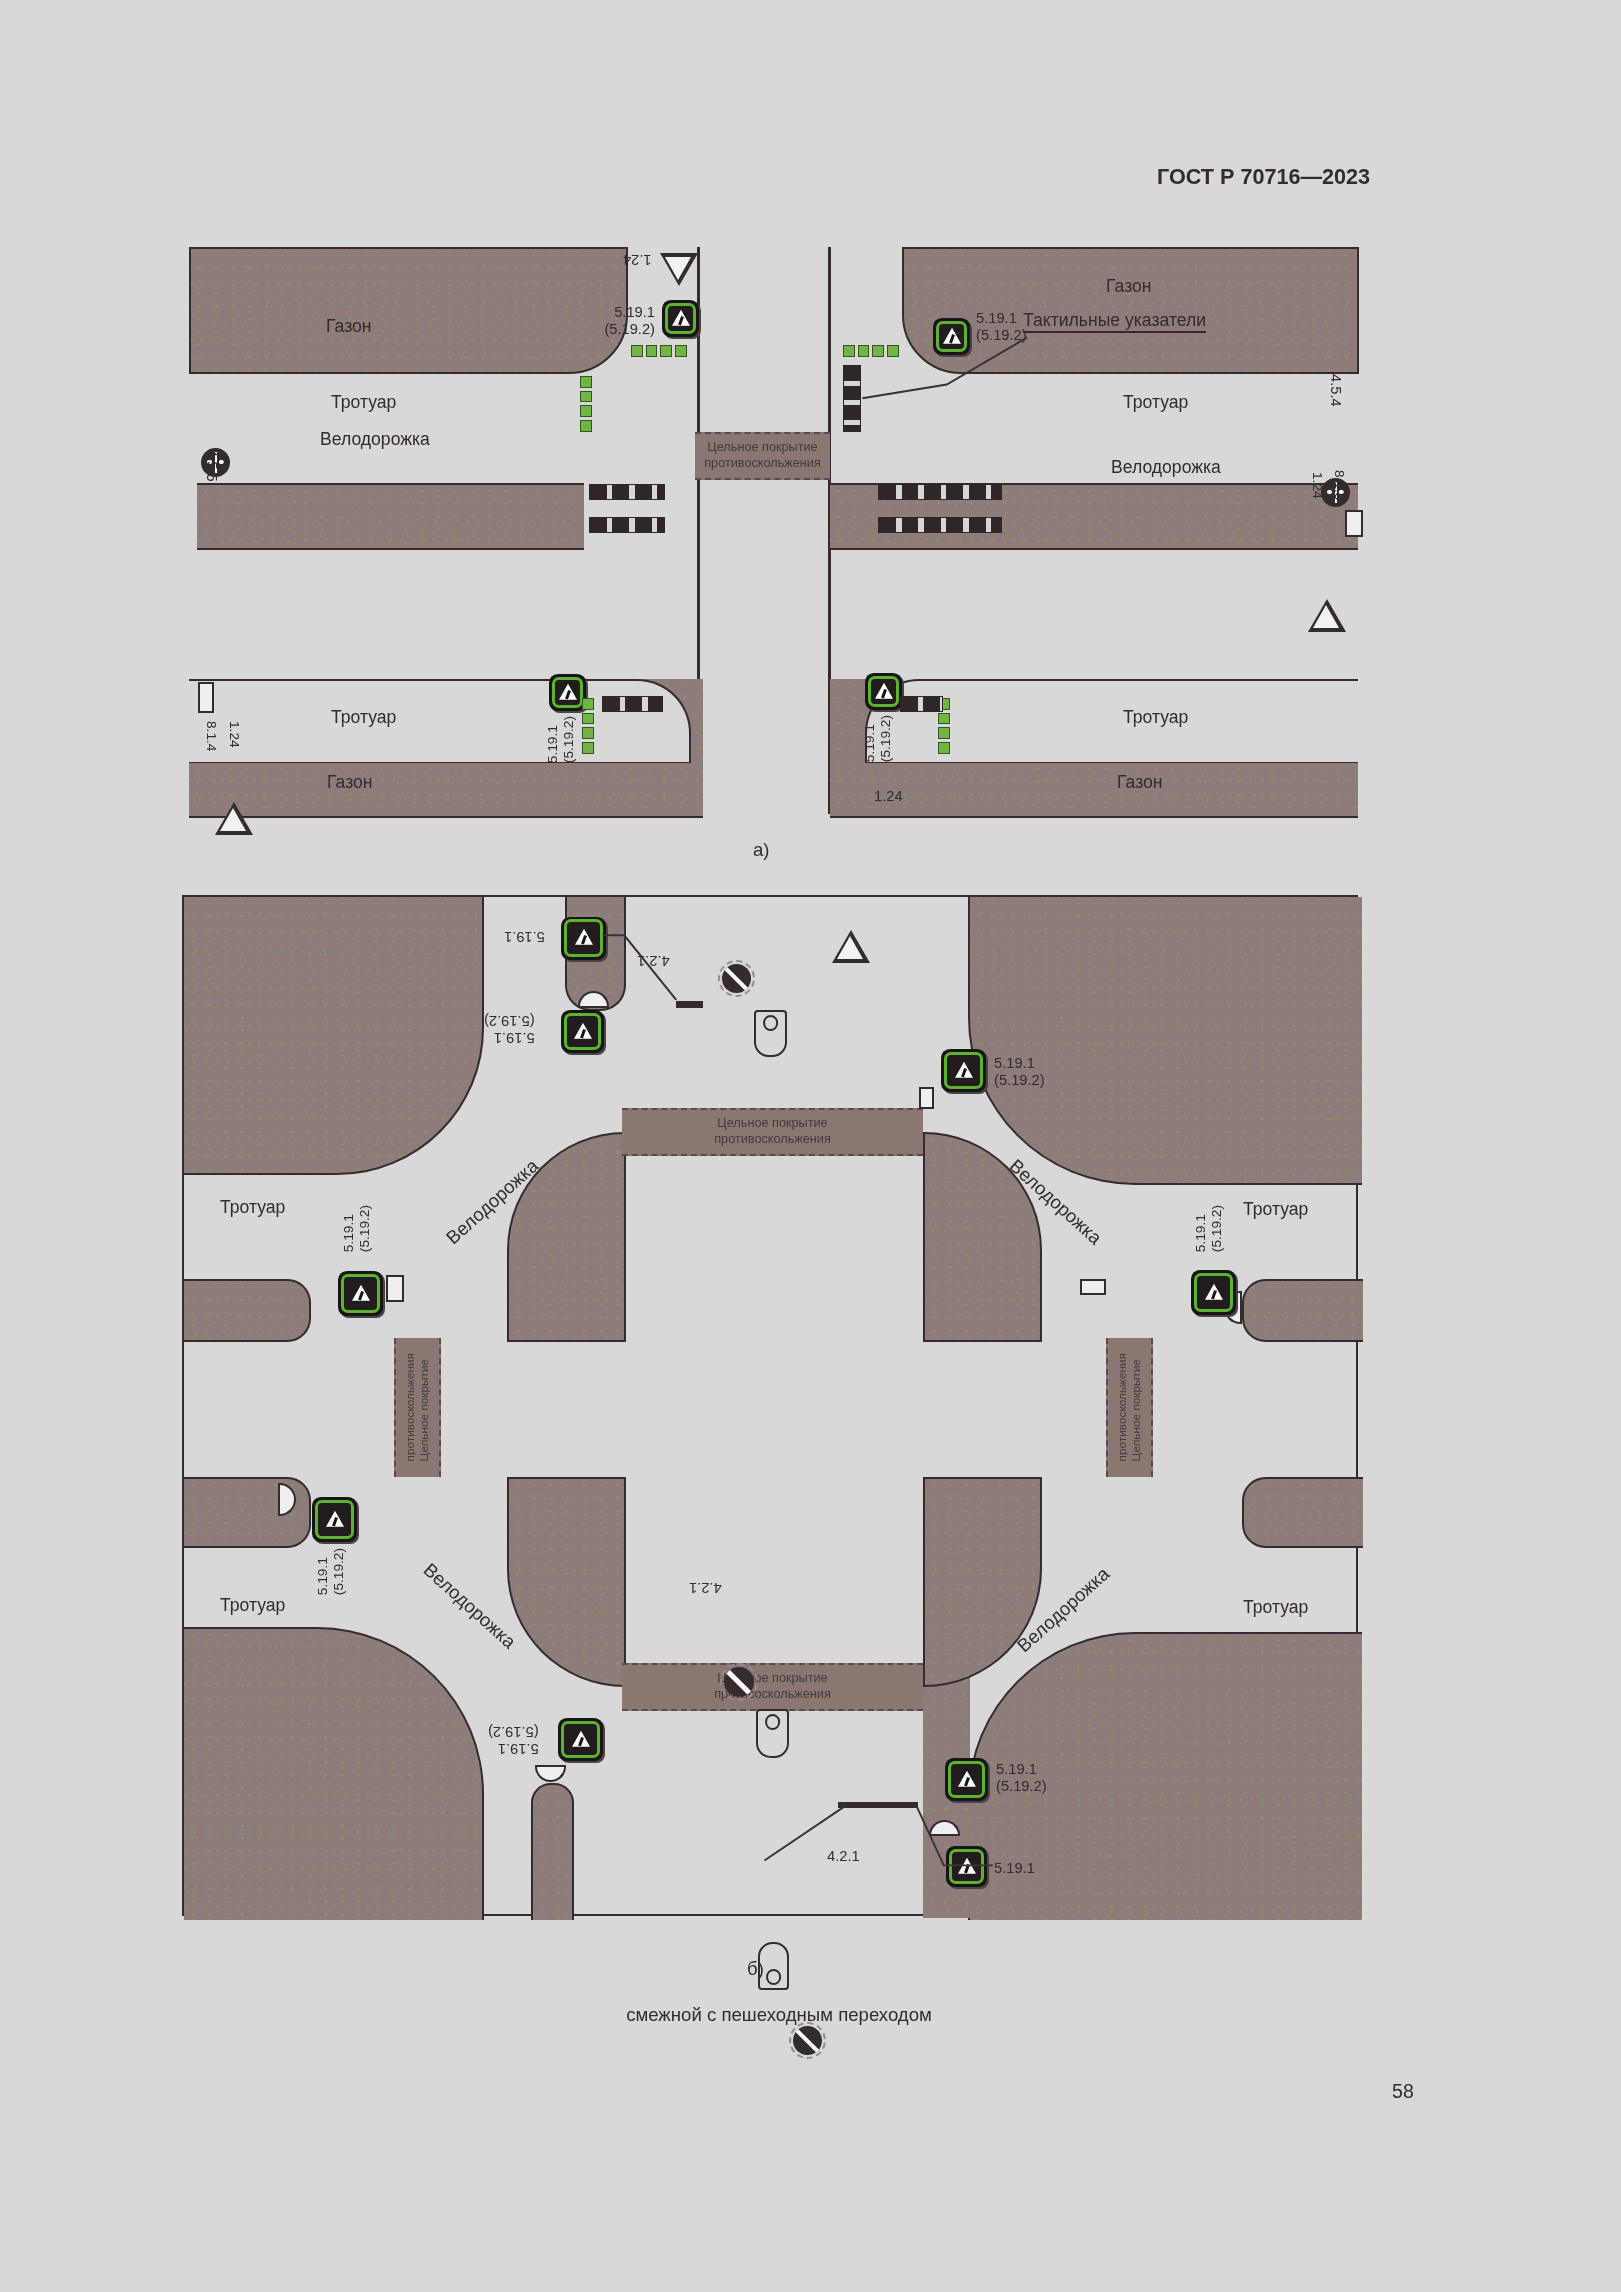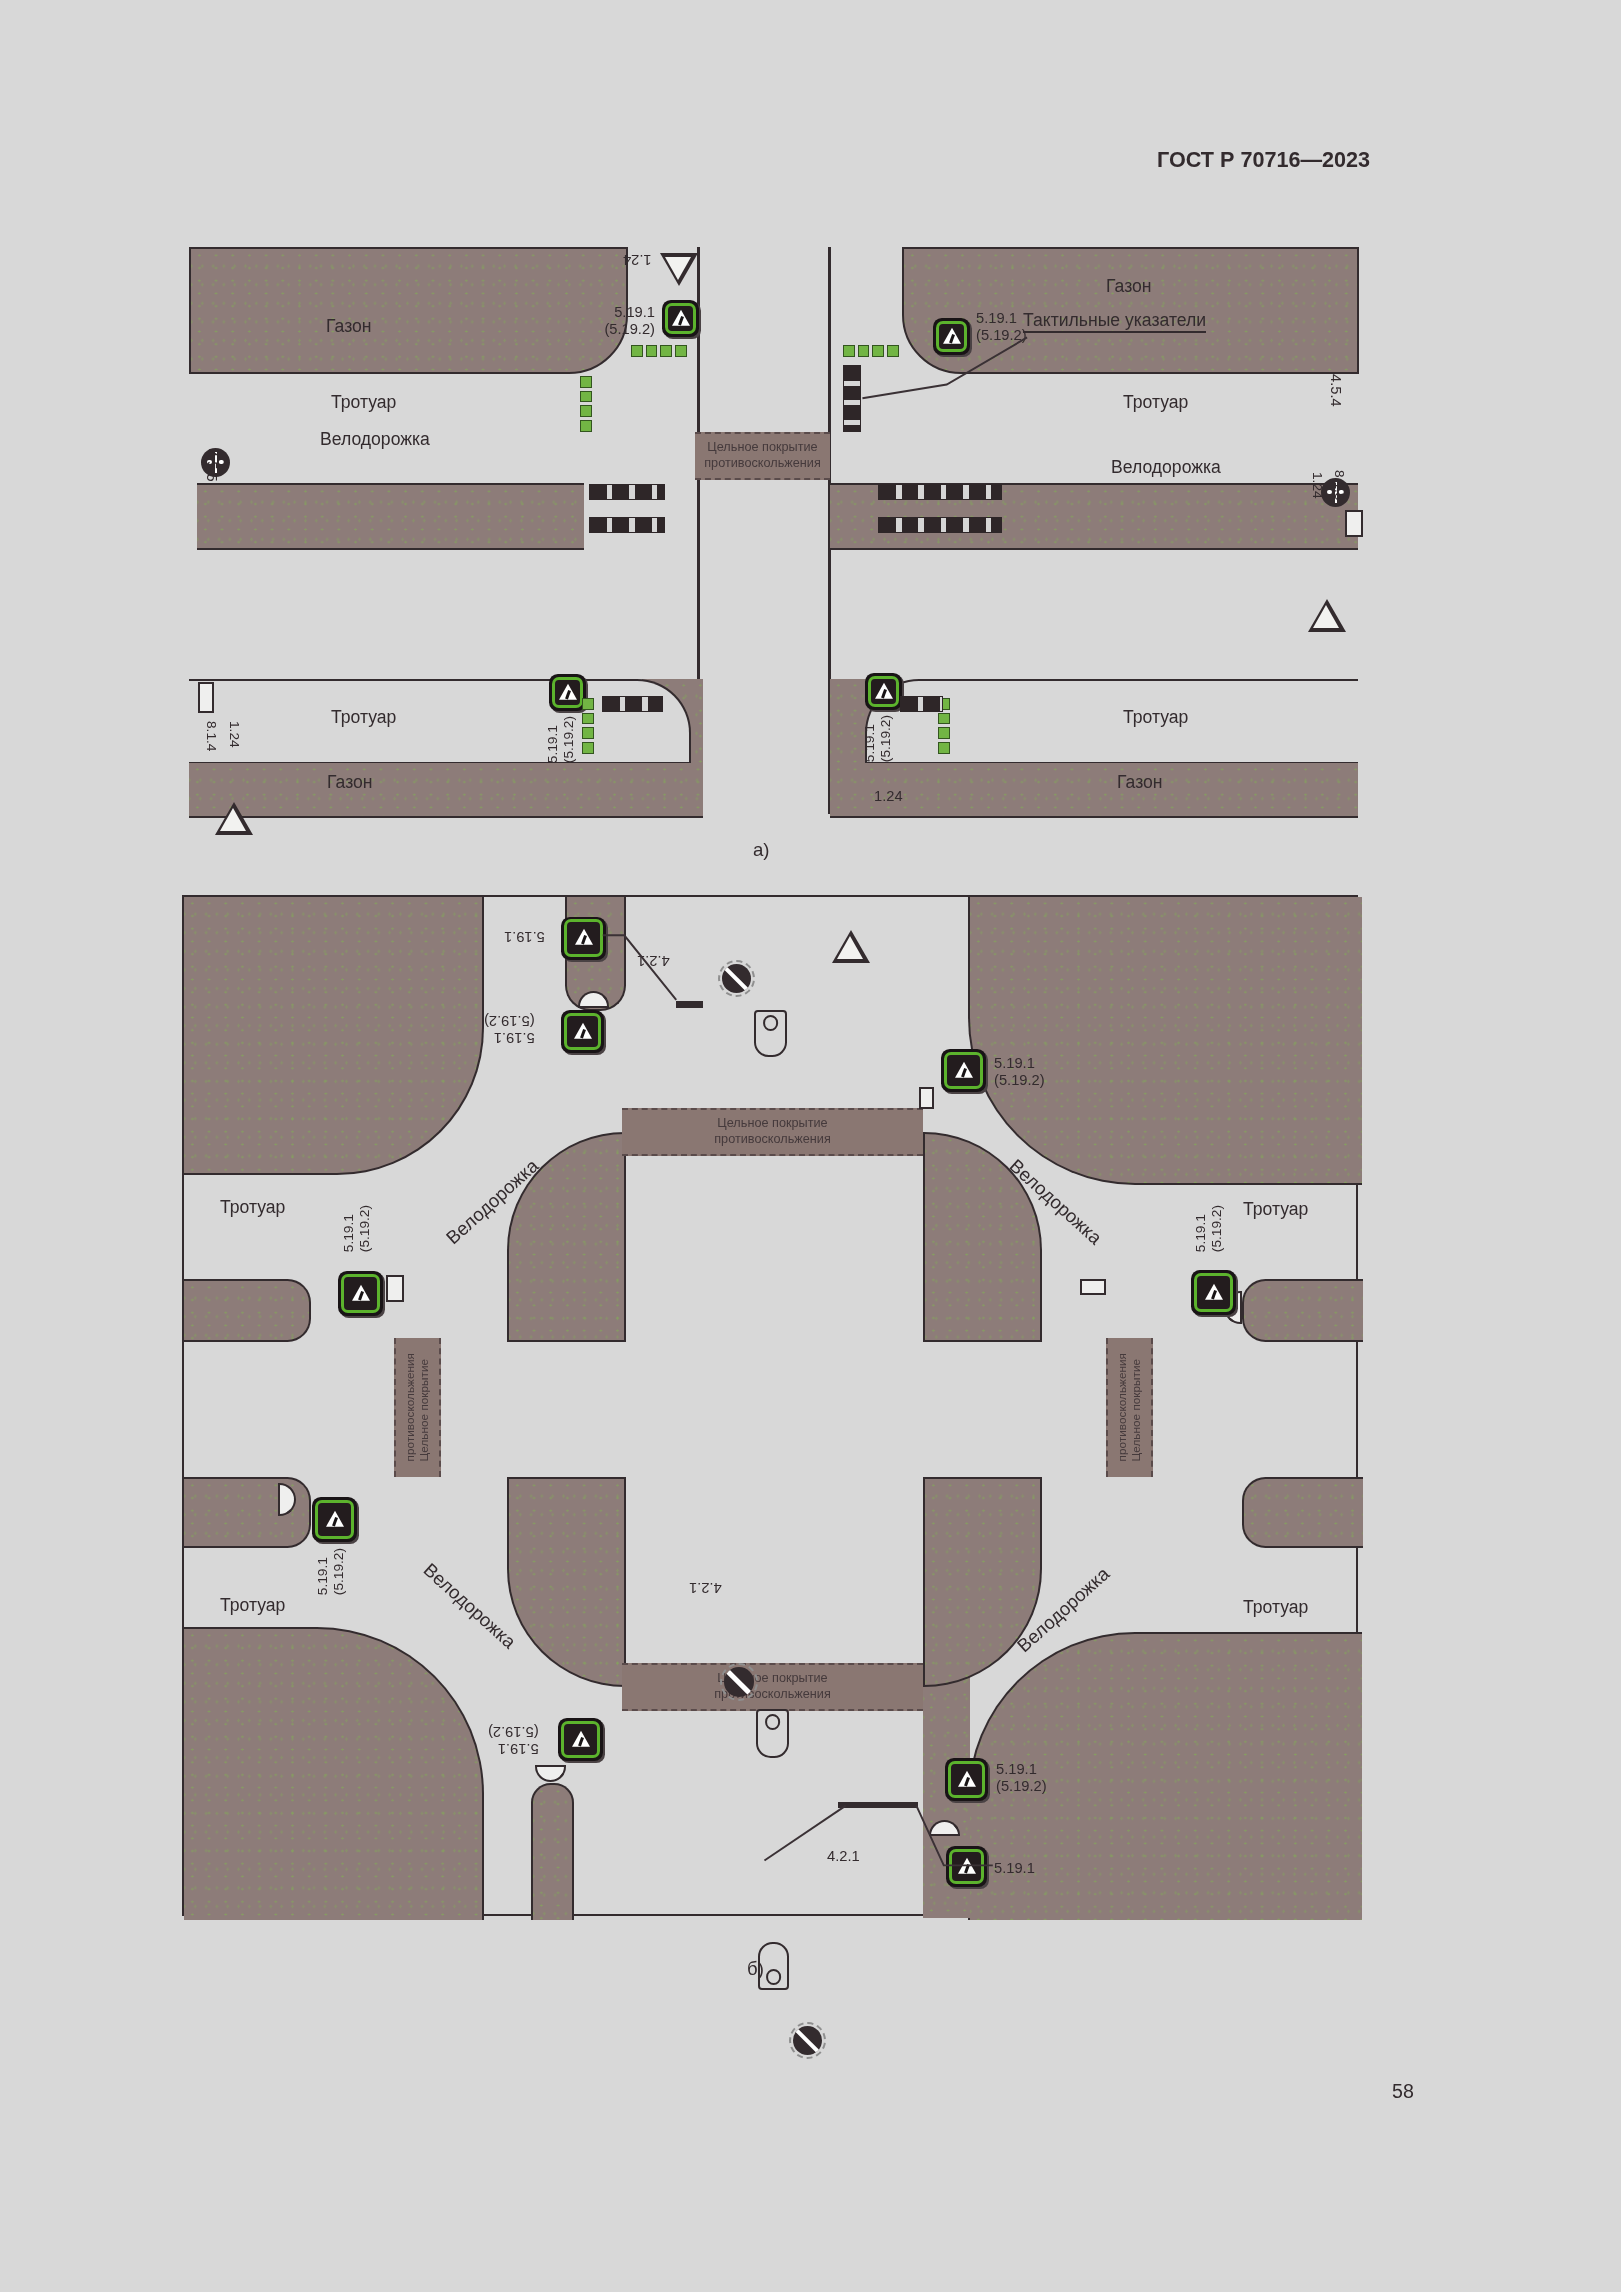--- a/index.html
+++ b/index.html
@@ -74,21 +74,21 @@
   .bar{background:var(--ink);}
   .strip{background:var(--bg);box-sizing:border-box;}
   .underline{border-bottom:2px solid var(--ink);}
   .figbox{border:2px solid var(--ink);box-sizing:border-box;}
 </style>
 </head>
 <body>
 
 <div class="page">
 
-  <div class="abs" style="left:1157px;top:147px;font-size:21.6px;font-weight:bold;">ГОСТ Р 70716—2023</div>
+  <div class="abs" style="left:1157px;top:164px;font-size:21.6px;font-weight:bold;">ГОСТ Р 70716—2023</div>
 
   <div class="abs bar" style="left:697px;top:247px;width:2.9px;height:567px;"></div>
   <div class="abs bar" style="left:828px;top:247px;width:2.9px;height:567px;"></div>
 
   <div class="abs grass lawn" style="left:189px;top:247px;width:439px;height:127px;border-radius:0 0 59px 0;"></div>
   <div class="abs lbl" style="left:326px;top:316px;">Газон</div>
 
   <div class="abs grass lawn" style="left:902px;top:247px;width:457px;height:127px;border-radius:0 0 0 59px;"></div>
   <div class="abs lbl" style="left:1106px;top:276px;">Газон</div>
   <div class="abs lbl underline" style="left:1023px;top:310px;">Тактильные указатели</div>
@@ -390,17 +390,18 @@
 
   <svg class="abs" style="left:0;top:0;" width="1621" height="2293" viewBox="0 0 1654 2339">
     <polyline points="1048,344 966,392 880,406" fill="none" stroke="#3a3135" stroke-width="2"></polyline>
     <polyline points="615,954 637,954 690,1020" fill="none" stroke="#3a3135" stroke-width="2"></polyline>
     <polyline points="863,1842 780,1898" fill="none" stroke="#3a3135" stroke-width="2"></polyline>
     <polyline points="1013,1903 963,1903 935,1842" fill="none" stroke="#3a3135" stroke-width="2"></polyline>
   </svg>
 
   <div class="abs lbl" style="left:747px;top:1958px;font-size:18.6px;">б)</div>
   <div class="abs" style="left:235px;top:1998px;width:1088px;text-align:center;font-size:18.6px;line-height:33px;color:var(--ink);">
+    <span style="display:block">смежной с пешеходным переходом</span>
   </div>
 
   <div class="abs" style="left:1392px;top:2080px;font-size:19.6px;">58</div>
 </div>
 
 
 </body></html>

